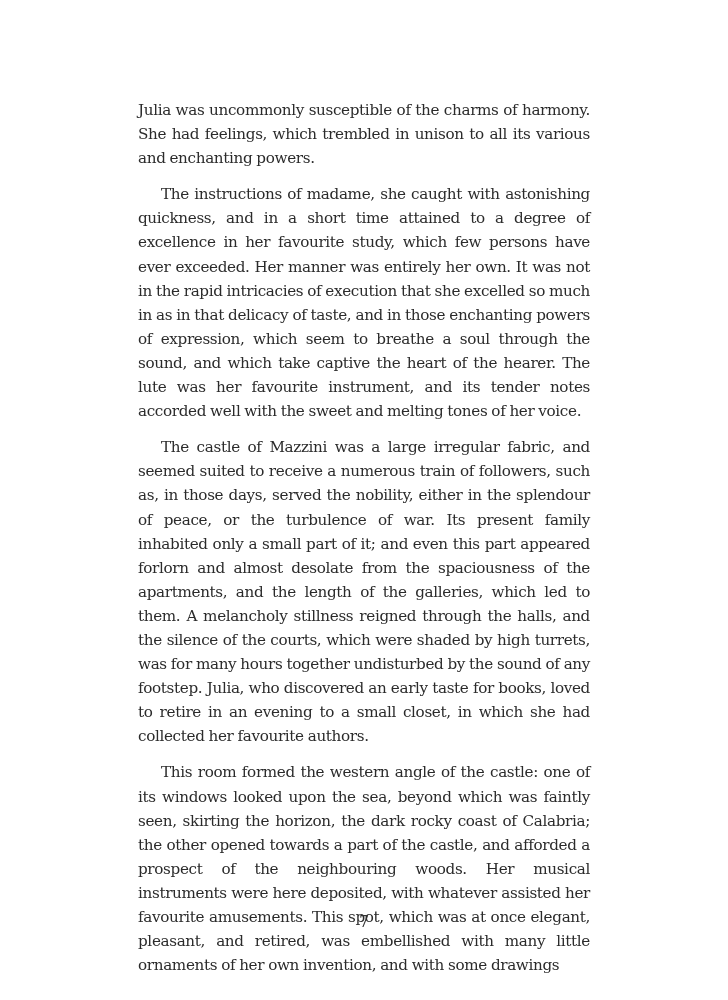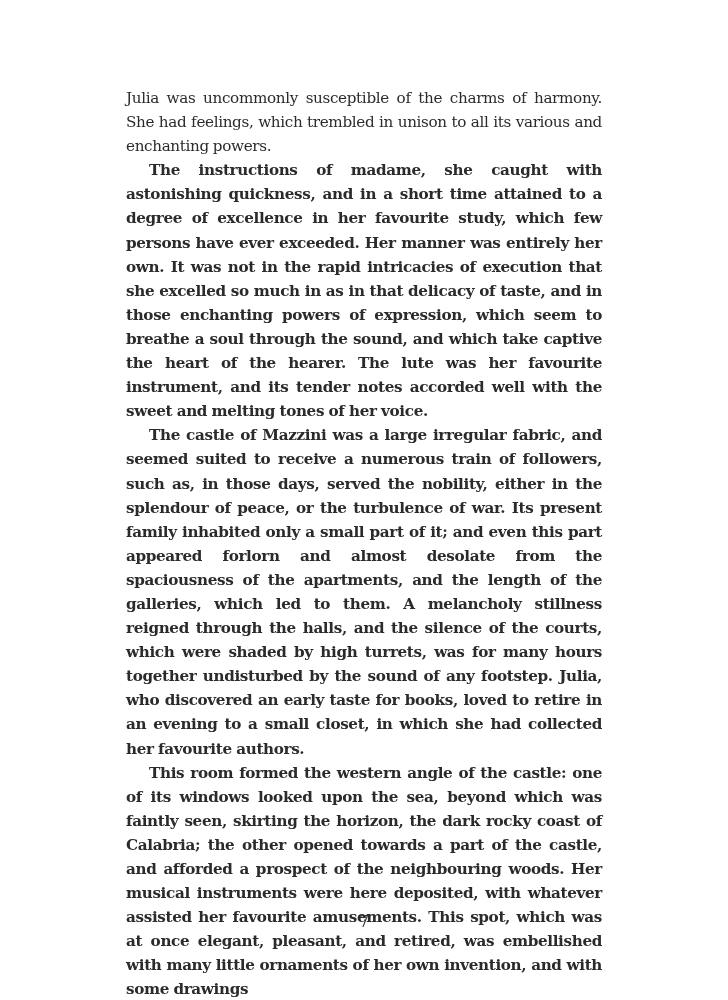--- a/index.html
+++ b/index.html
@@ -3,22 +3,22 @@
 <meta charset="utf-8">
 <style>
   html, body { margin: 0; padding: 0; background: #ffffff; }
   body { width: 728px; height: 1000px; position: relative; overflow: hidden; }
   .page { position: absolute; left: 0; top: 0; width: 728px; height: 1000px; background: #ffffff; }
   .text-block {
     position: absolute; left: 126px; top: 86px; width: 476px;
     font-family: "DejaVu Serif", serif; font-size: 15.2px; line-height: 24.1px;
     color: #2b2b2b; letter-spacing: -0.35px; word-spacing: -0.5px;
   }
-  .para { margin: 0; text-align: justify; text-align-last: left; hyphens: none; }
-  .para.indent { text-indent: 23px; font-weight: bold; }
+  .para { margin: 12px; text-align: justify; text-align-last: left; hyphens: none; }
+  .para.indent { text-indent: 23px; }
   .page-number {
     position: absolute; left: 0; width: 728px; top: 912px; text-align: center;
     font-family: "DejaVu Serif", serif; font-size: 16px; color: #333333;
   }
 </style>
 </head>
 <body>
 
 <div class="page">
   <div class="text-block">

